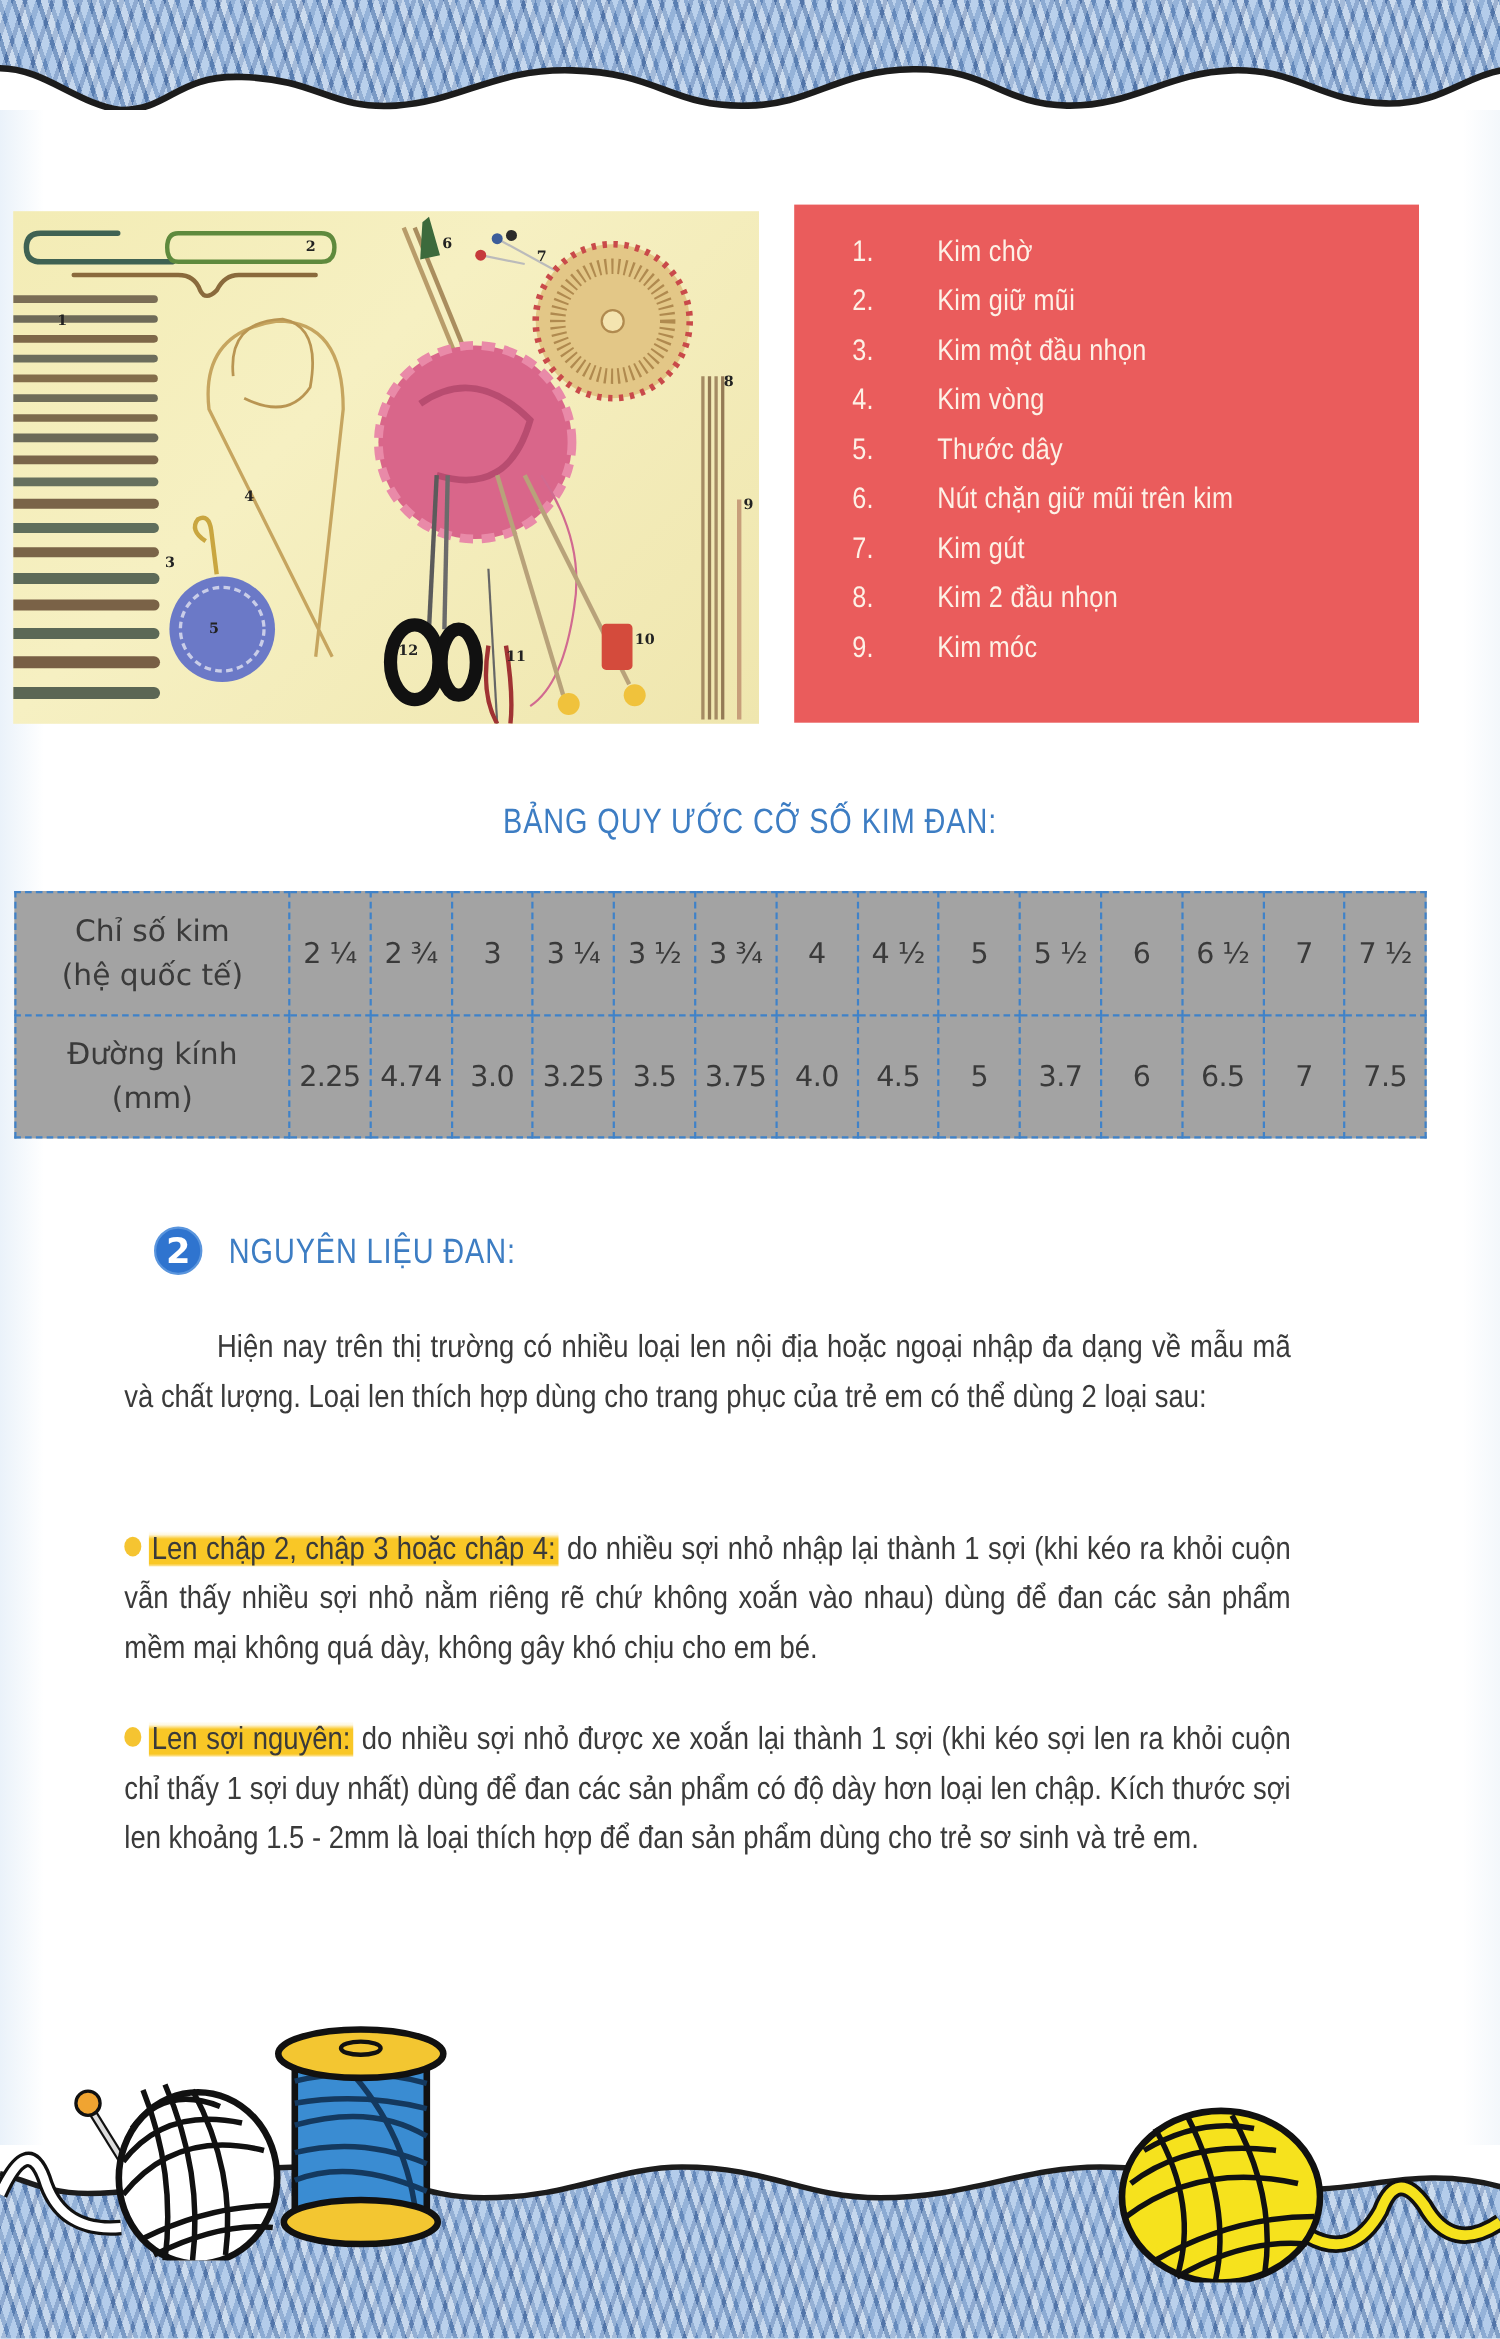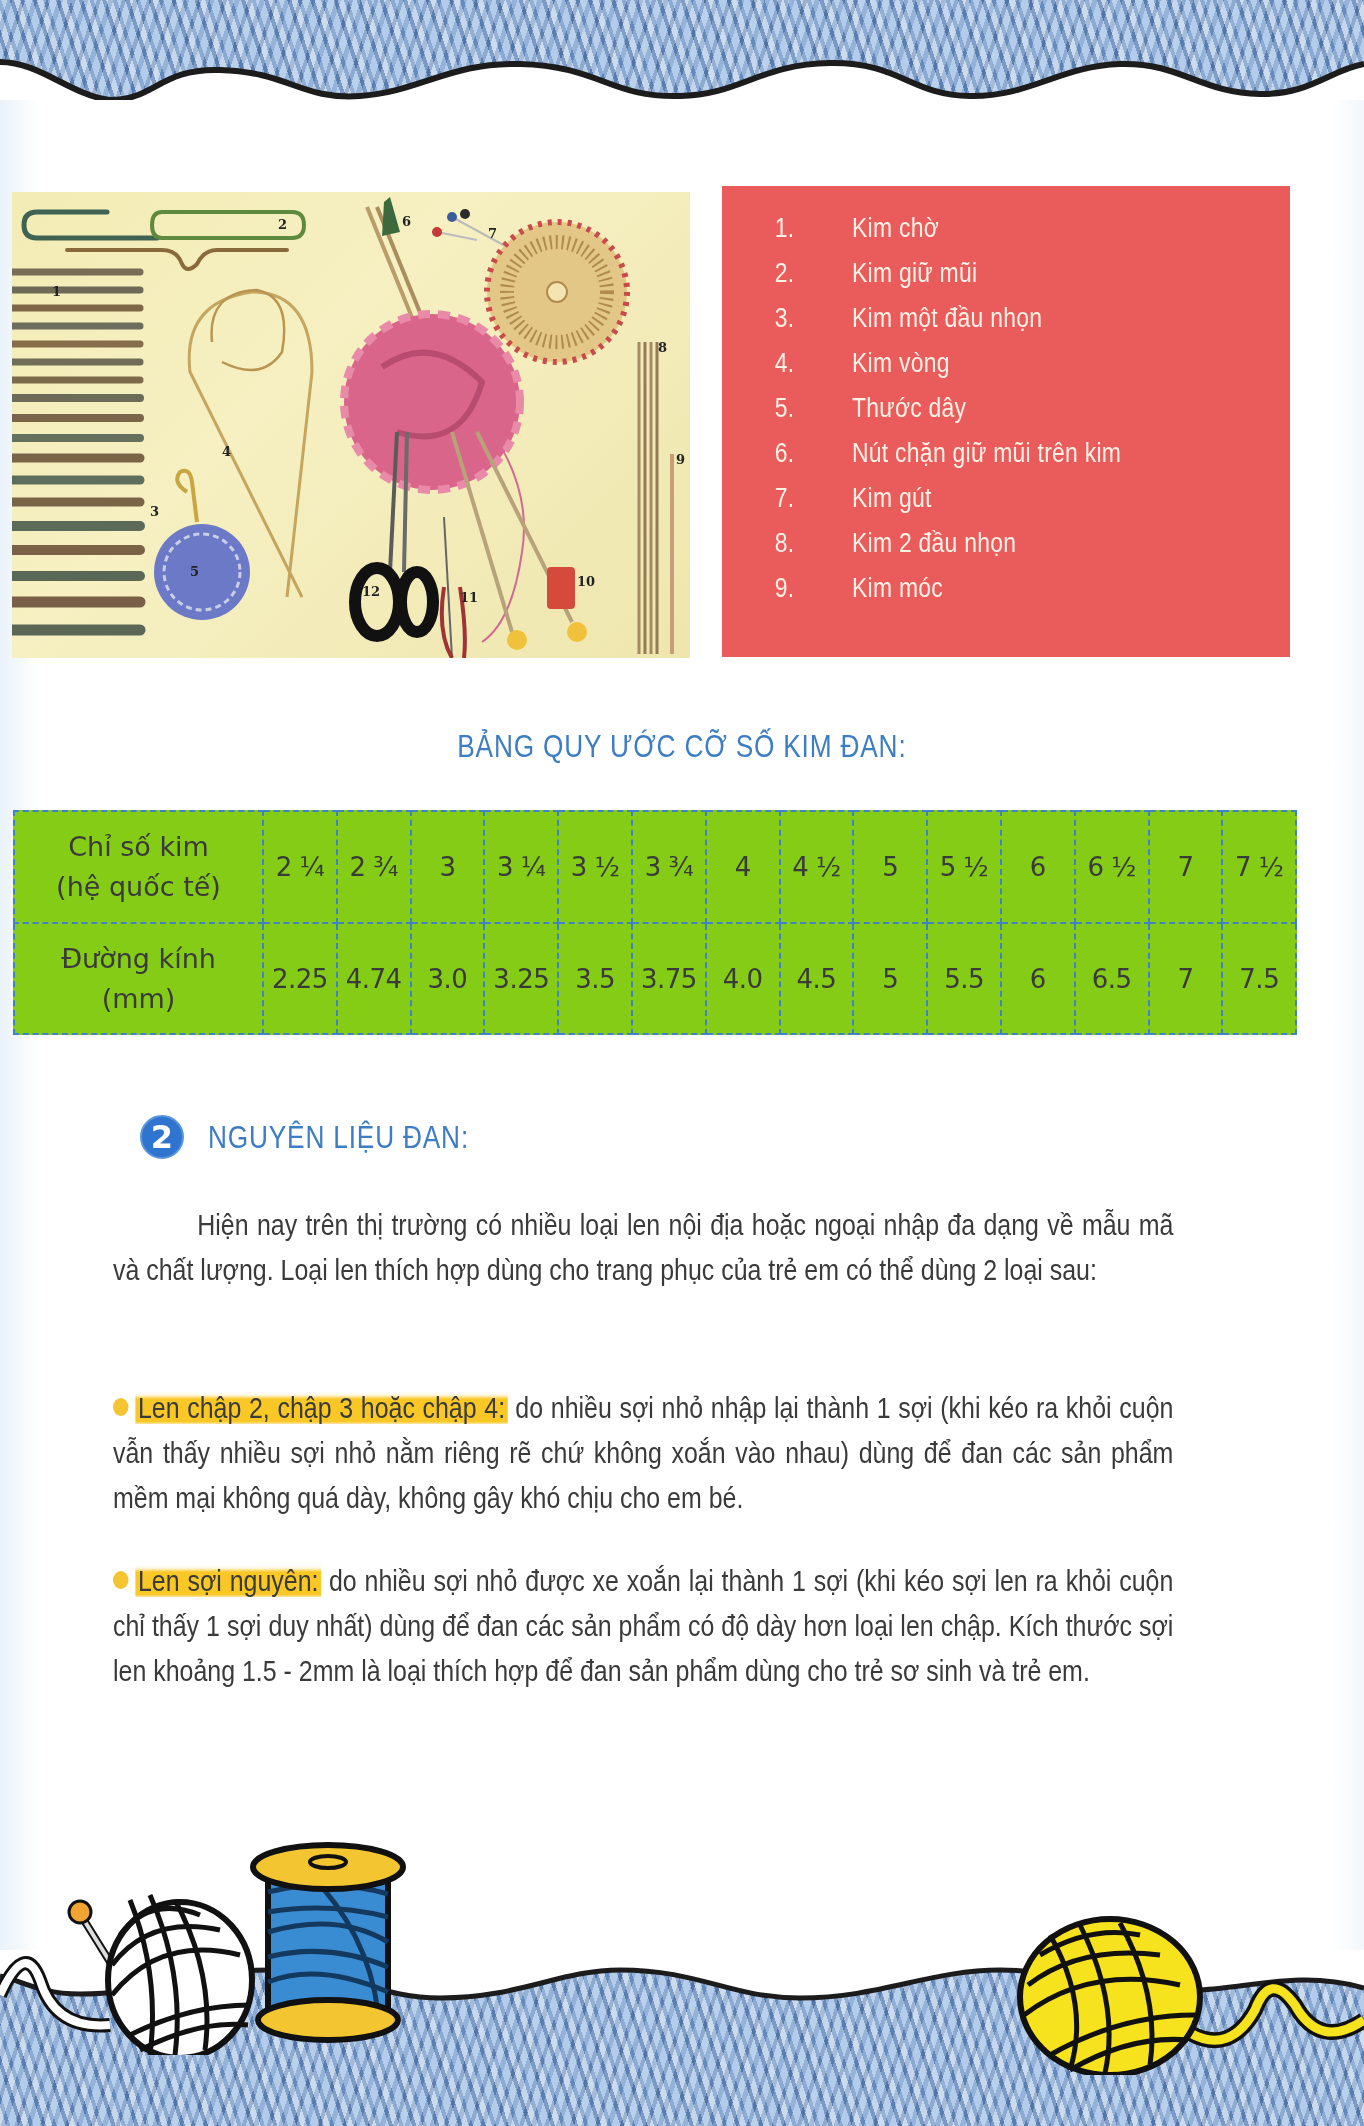--- a/index.html
+++ b/index.html
@@ -55,21 +55,21 @@
   .table-title {
     position: absolute; left: 0; width: 1364px; top: 728px; text-align: center;
     color: #3d7dc3; font-size: 32px; letter-spacing: 1px;
     font-family: "Liberation Sans", sans-serif;
   }
   .table-title span { display: inline-block; transform: scaleX(0.82); }
 
   
   .needle-table {
     position: absolute; left: 13px; top: 810px;
-    border-collapse: collapse; background: #84cc16;
+    border-collapse: collapse; background: #a3a3a3;
   }
   .needle-table td {
     border: 2px dashed #3f82c9;
     text-align: center; vertical-align: middle;
     color: #3a3a3a;
     font-family: "DejaVu Sans", sans-serif;
   }
   .needle-table td.row-head {
     width: 249px; font-size: 27px; line-height: 40px;
   }
@@ -293,21 +293,21 @@
     </td>
     <td class="cell">2.25</td>
     <td class="cell">4.74</td>
     <td class="cell">3.0</td>
     <td class="cell">3.25</td>
     <td class="cell">3.5</td>
     <td class="cell">3.75</td>
     <td class="cell">4.0</td>
     <td class="cell">4.5</td>
     <td class="cell">5</td>
-    <td class="cell">5.5</td>
+    <td class="cell">3.7</td>
     <td class="cell">6</td>
     <td class="cell">6.5</td>
     <td class="cell">7</td>
     <td class="cell">7.5</td>
   </tr>
 </tbody>
   </table>
 
 <div class="section-heading">
   <div class="section-badge">2</div>

